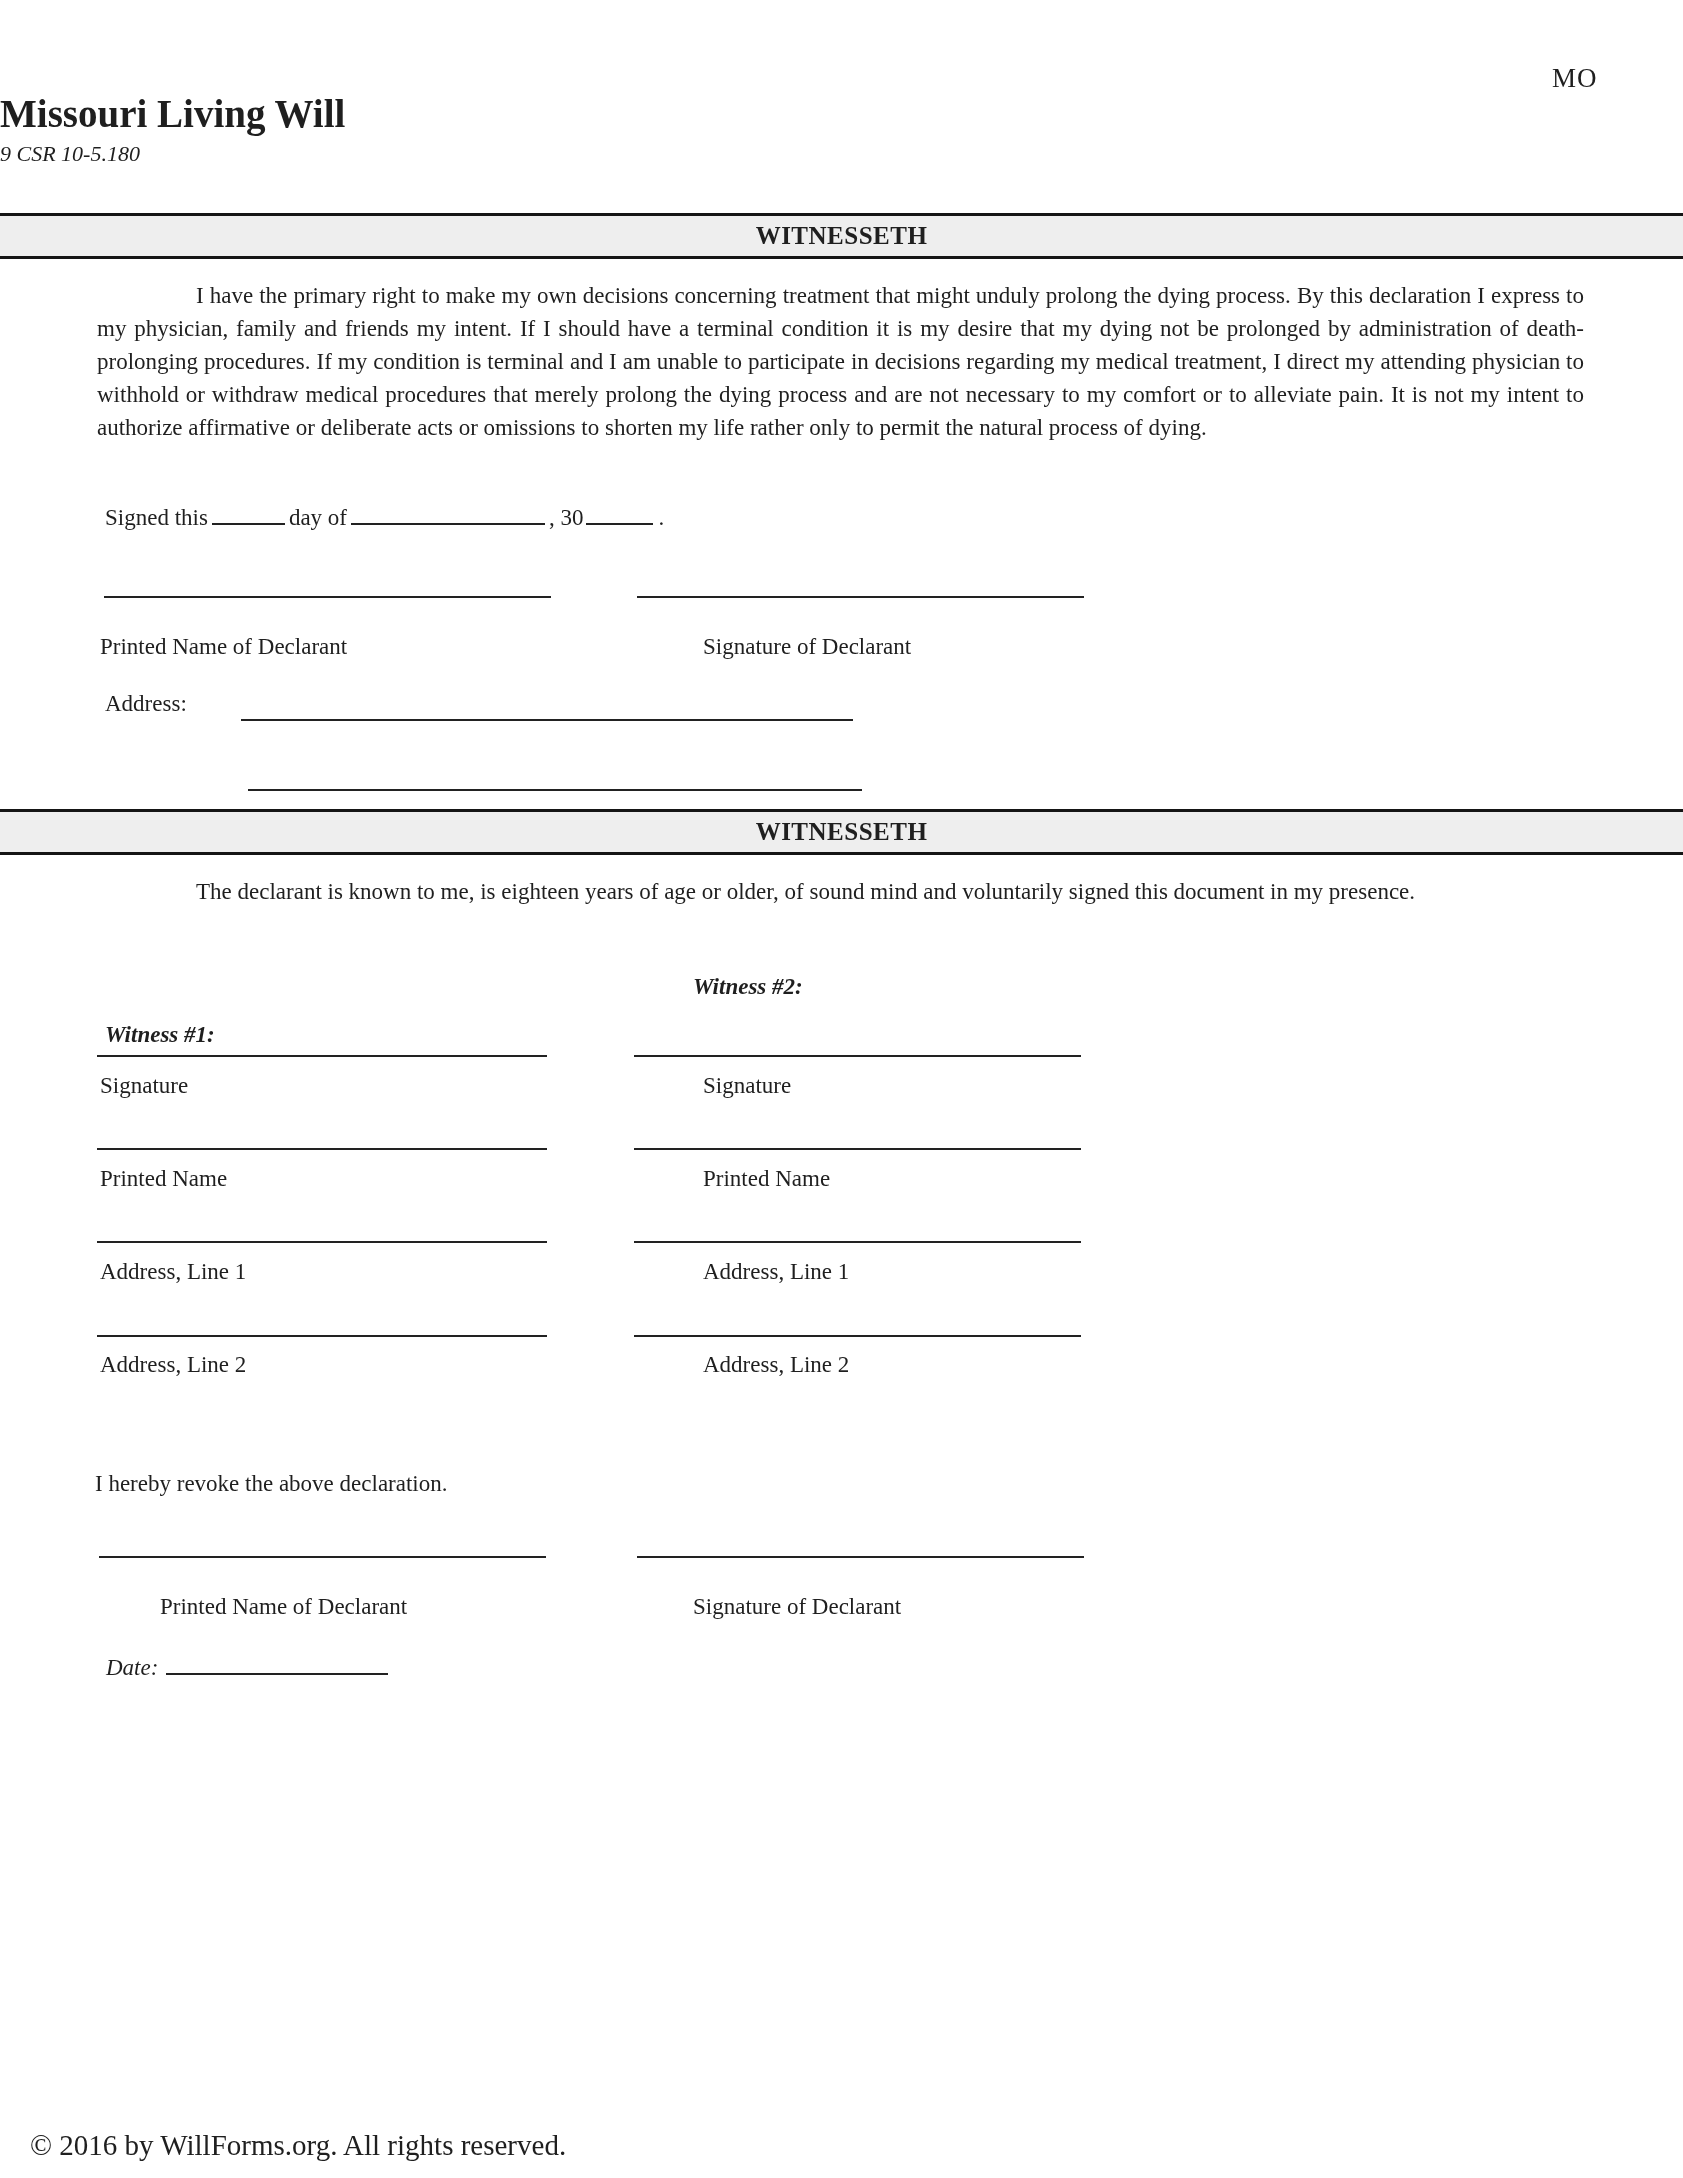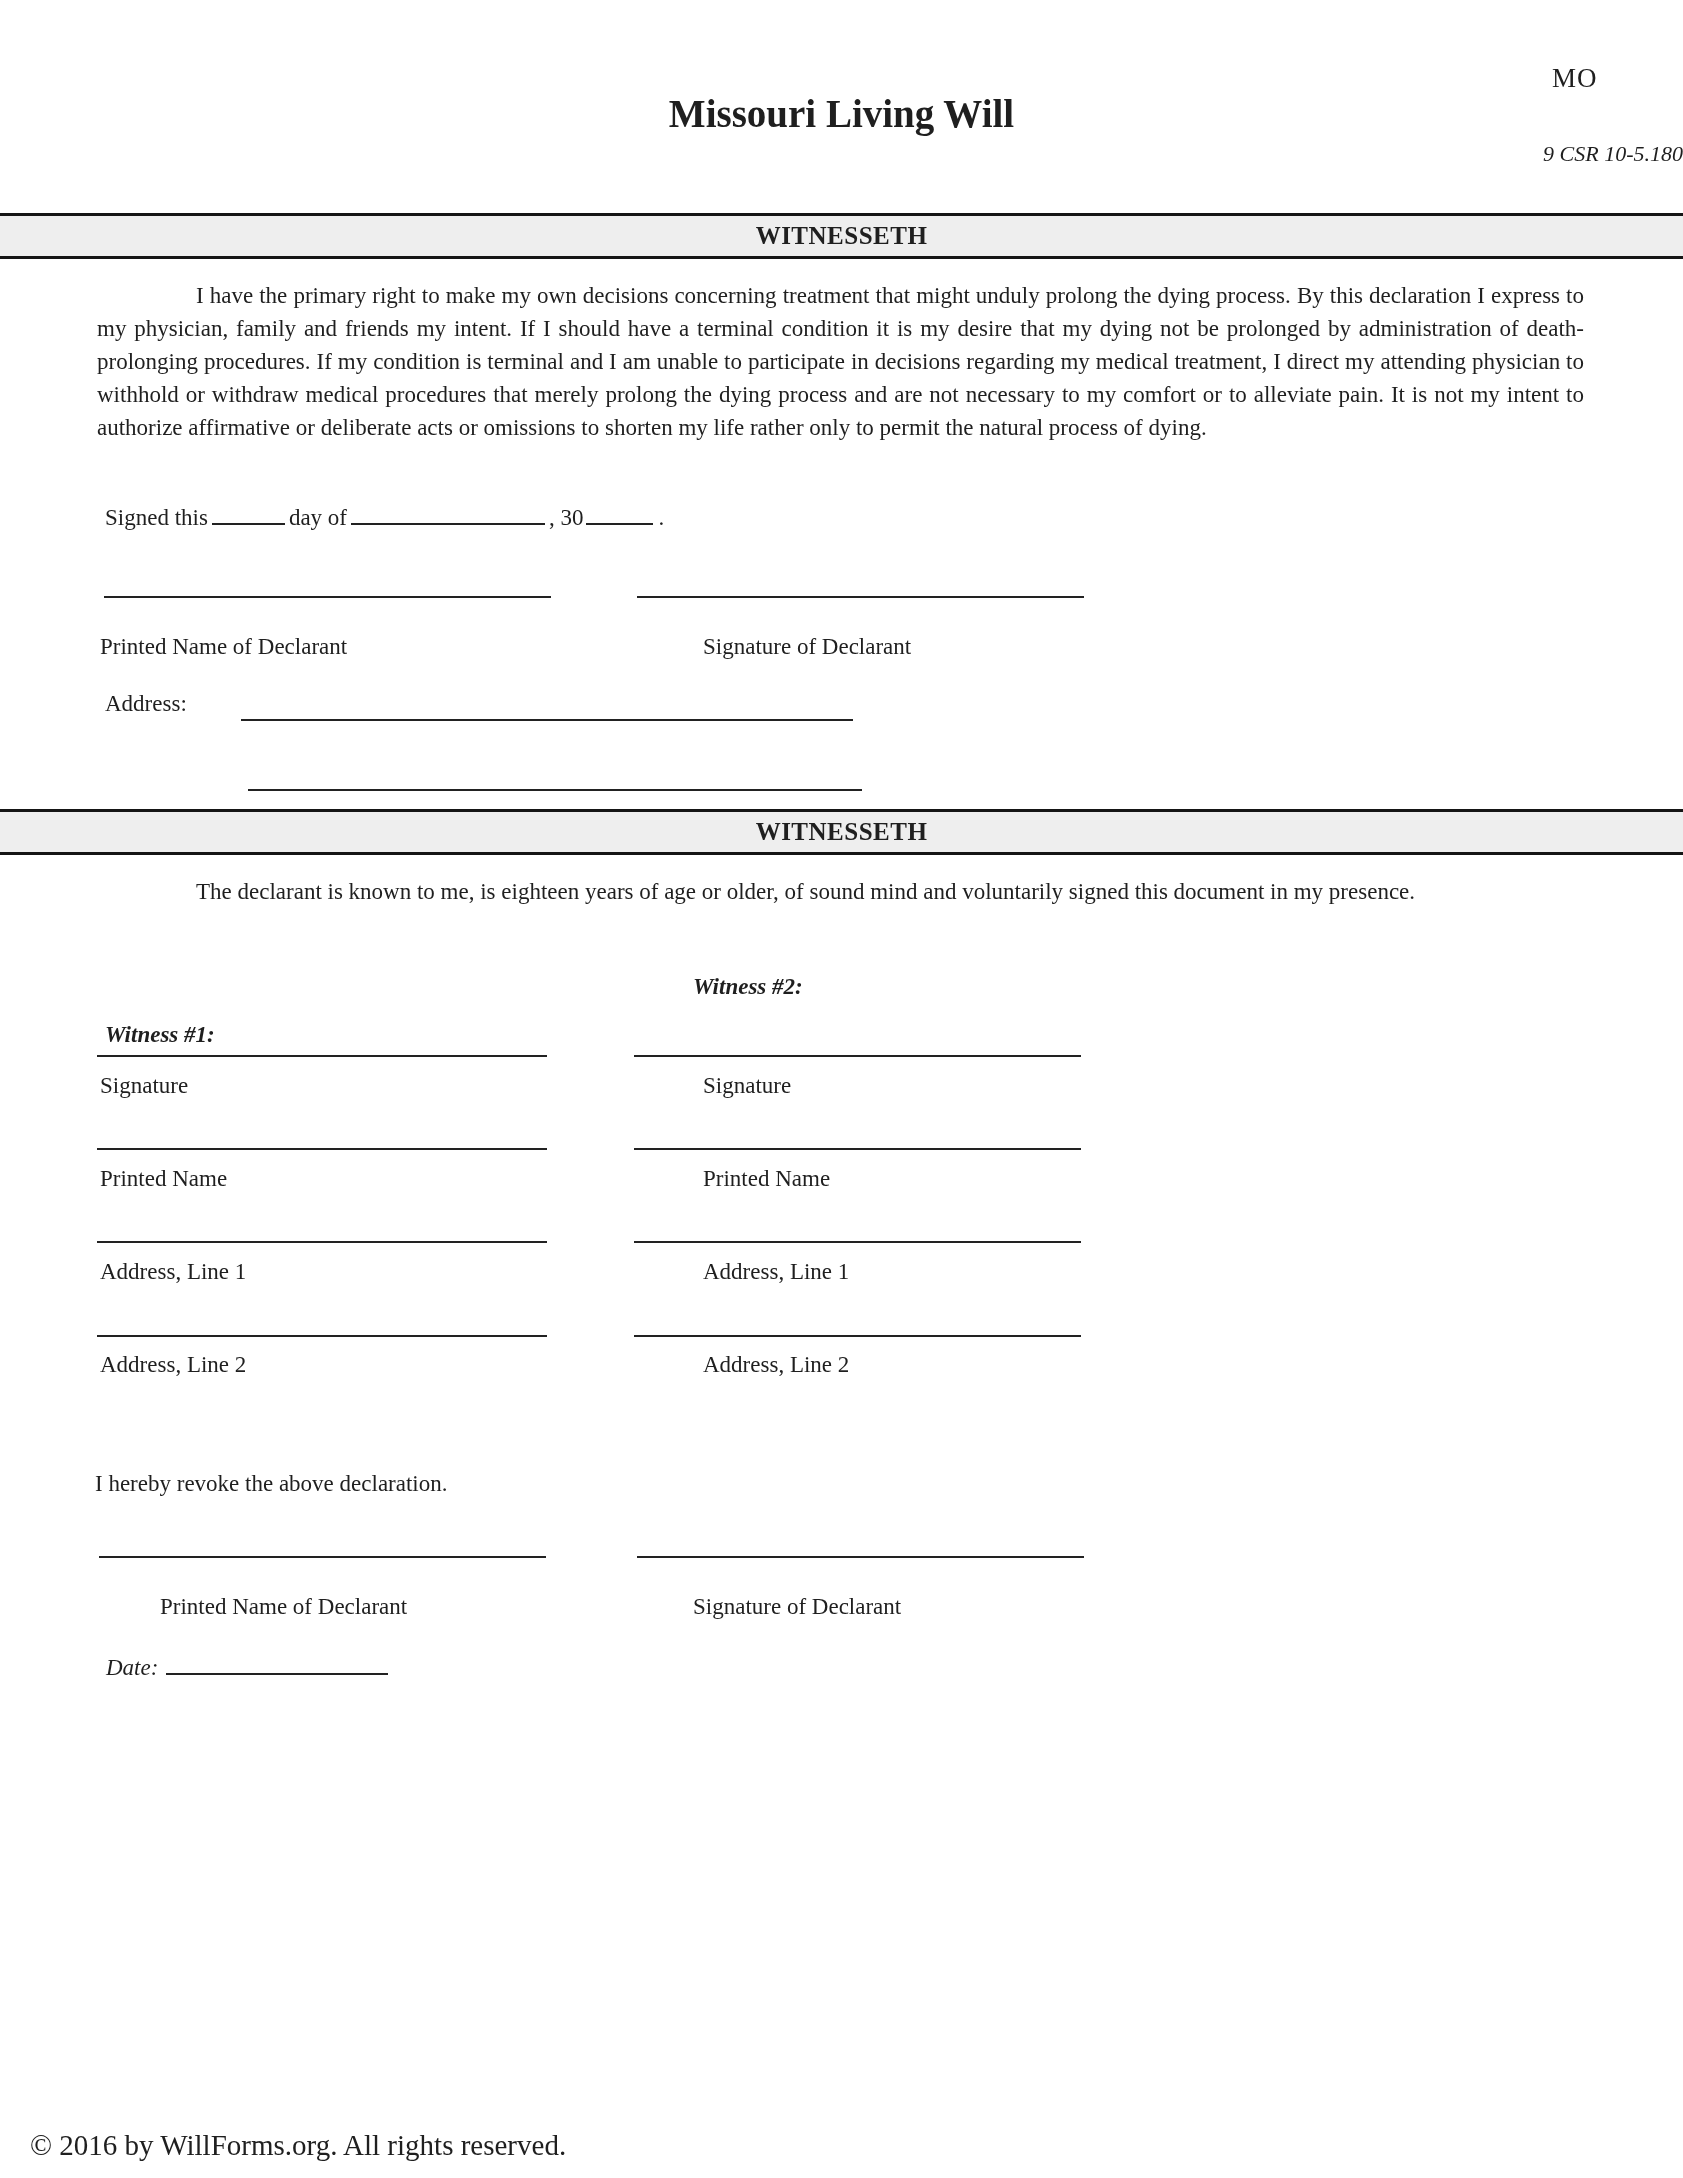--- a/index.html
+++ b/index.html
@@ -17,30 +17,29 @@
     top: 63px;
     left: 1552px;
     font-size: 27px;
     letter-spacing: 1px;
   }
   .doc-title {
     position: absolute;
     top: 91px;
     left: 0;
     width: 100%;
-    text-align: center;
     font-size: 39px;
     font-weight: bold;
   }
   .doc-subtitle {
     position: absolute;
     top: 141px;
     left: 0;
     width: 100%;
-    text-align: right;
+    text-align: left;
     font-size: 22px;
     font-style: italic;
   }
   .section-bar {
     position: absolute;
     left: 0;
     width: 1683px;
     height: 40px;
     background: #eeeeee;
     border-top: 3px solid #151515;

